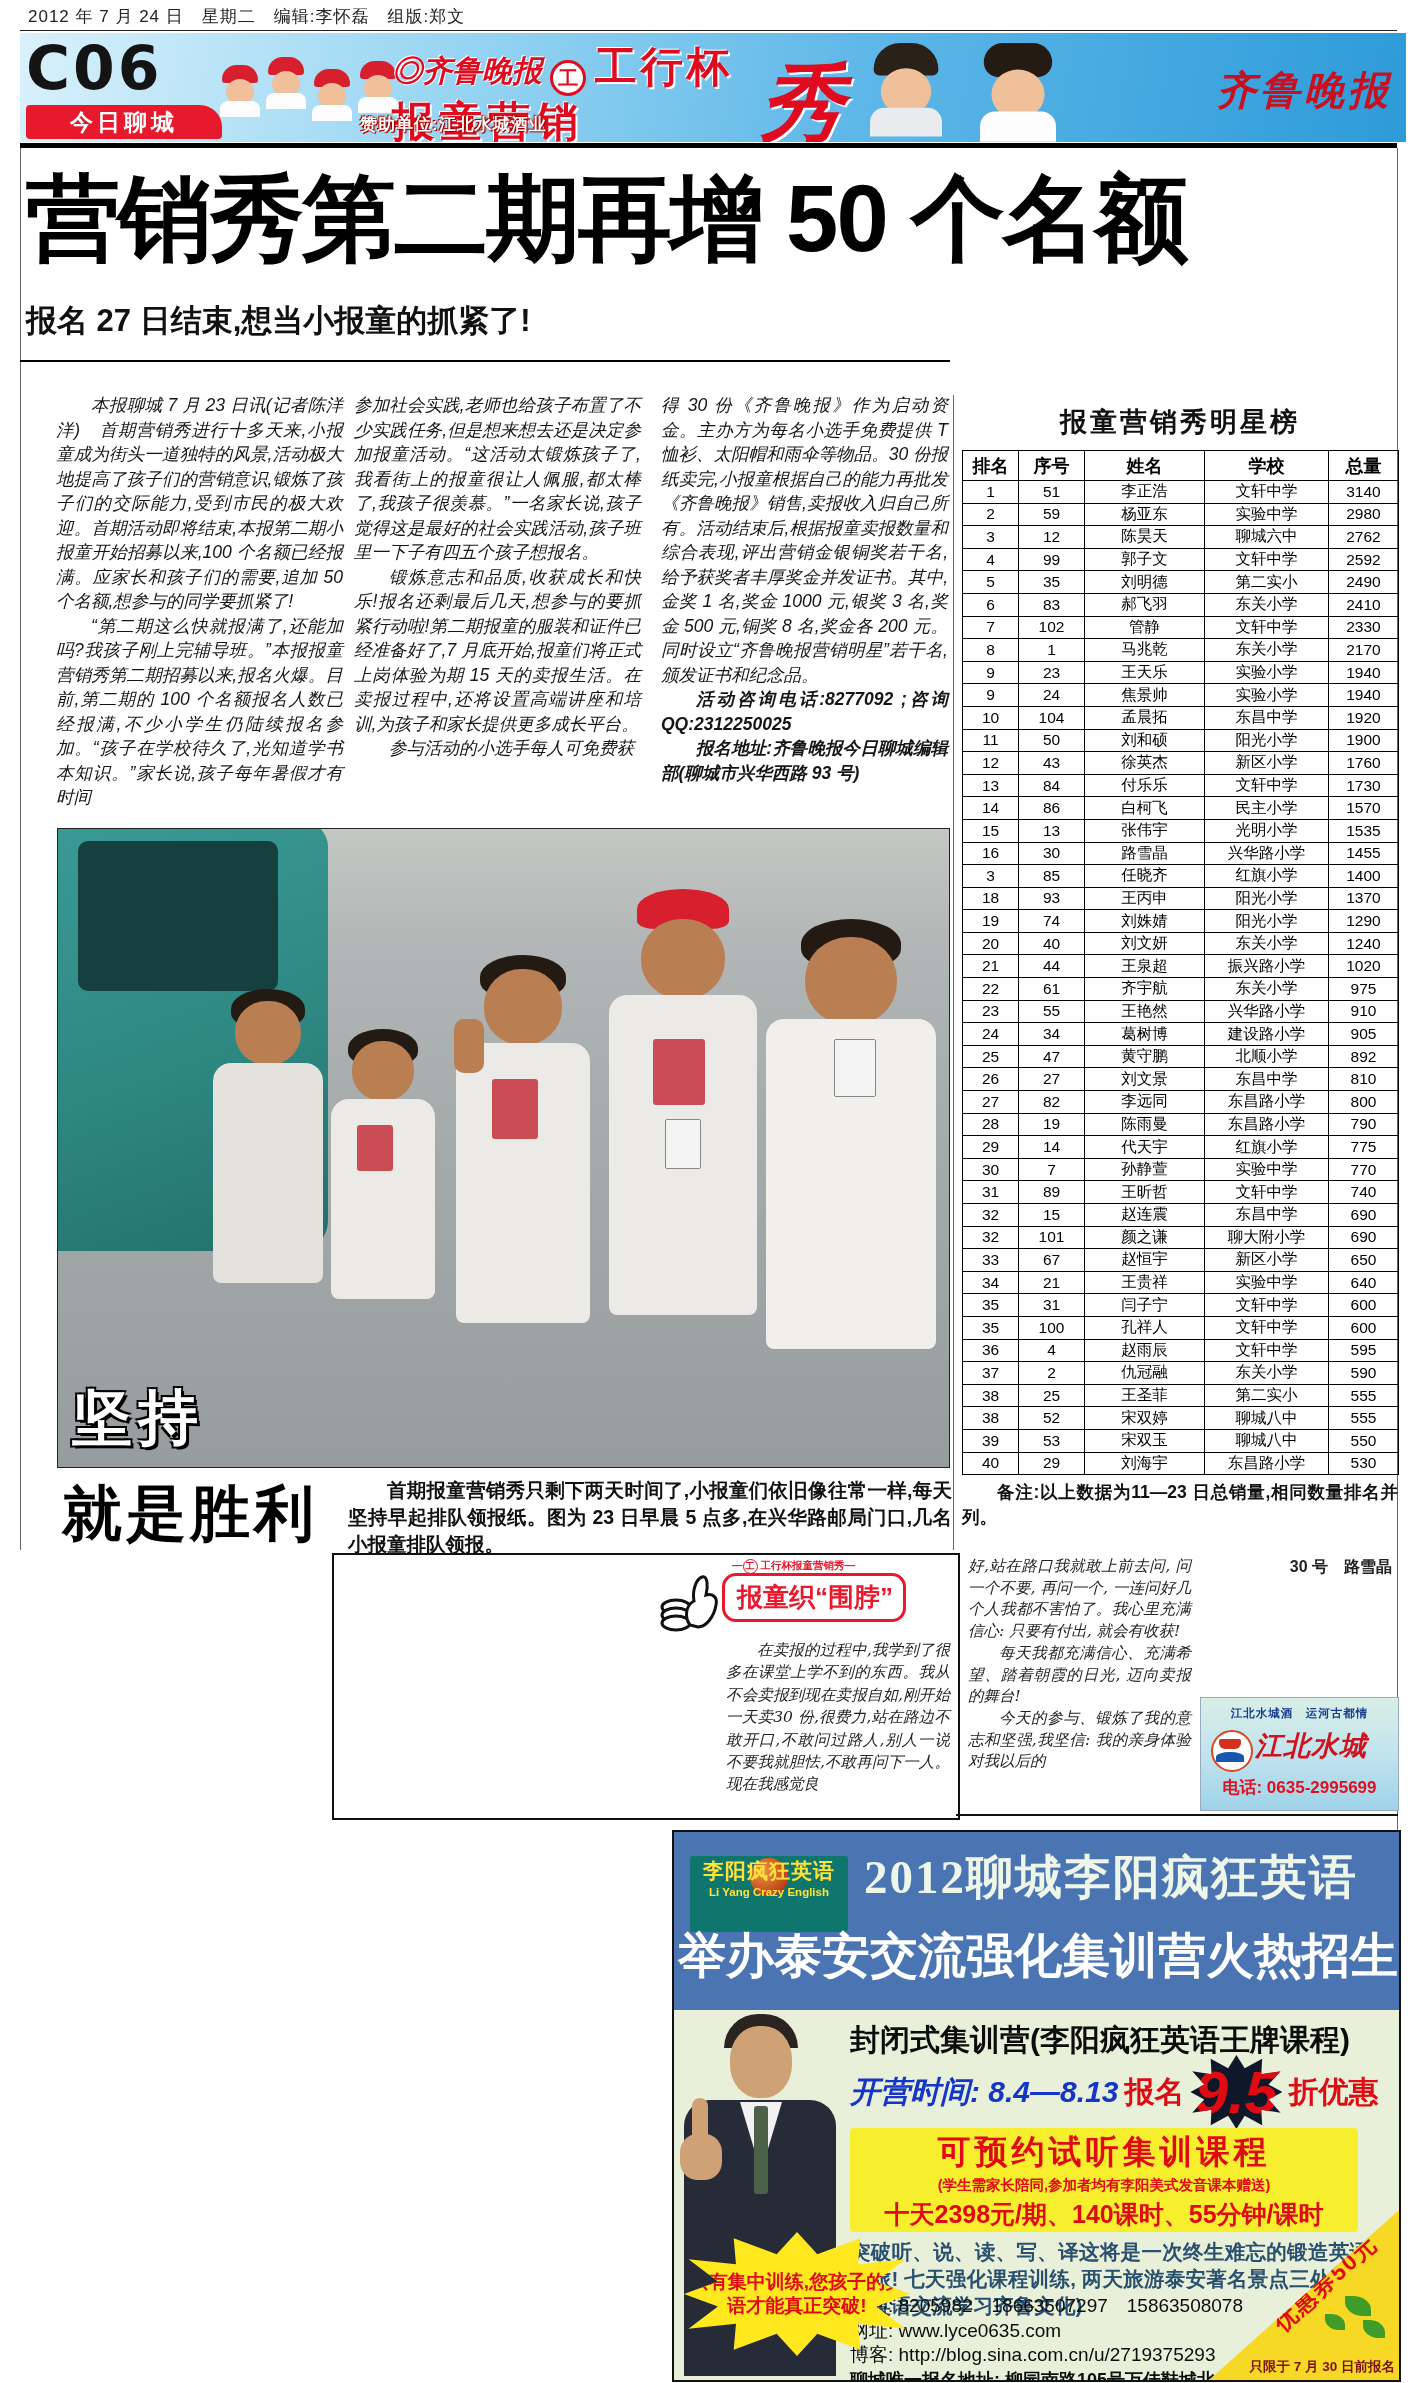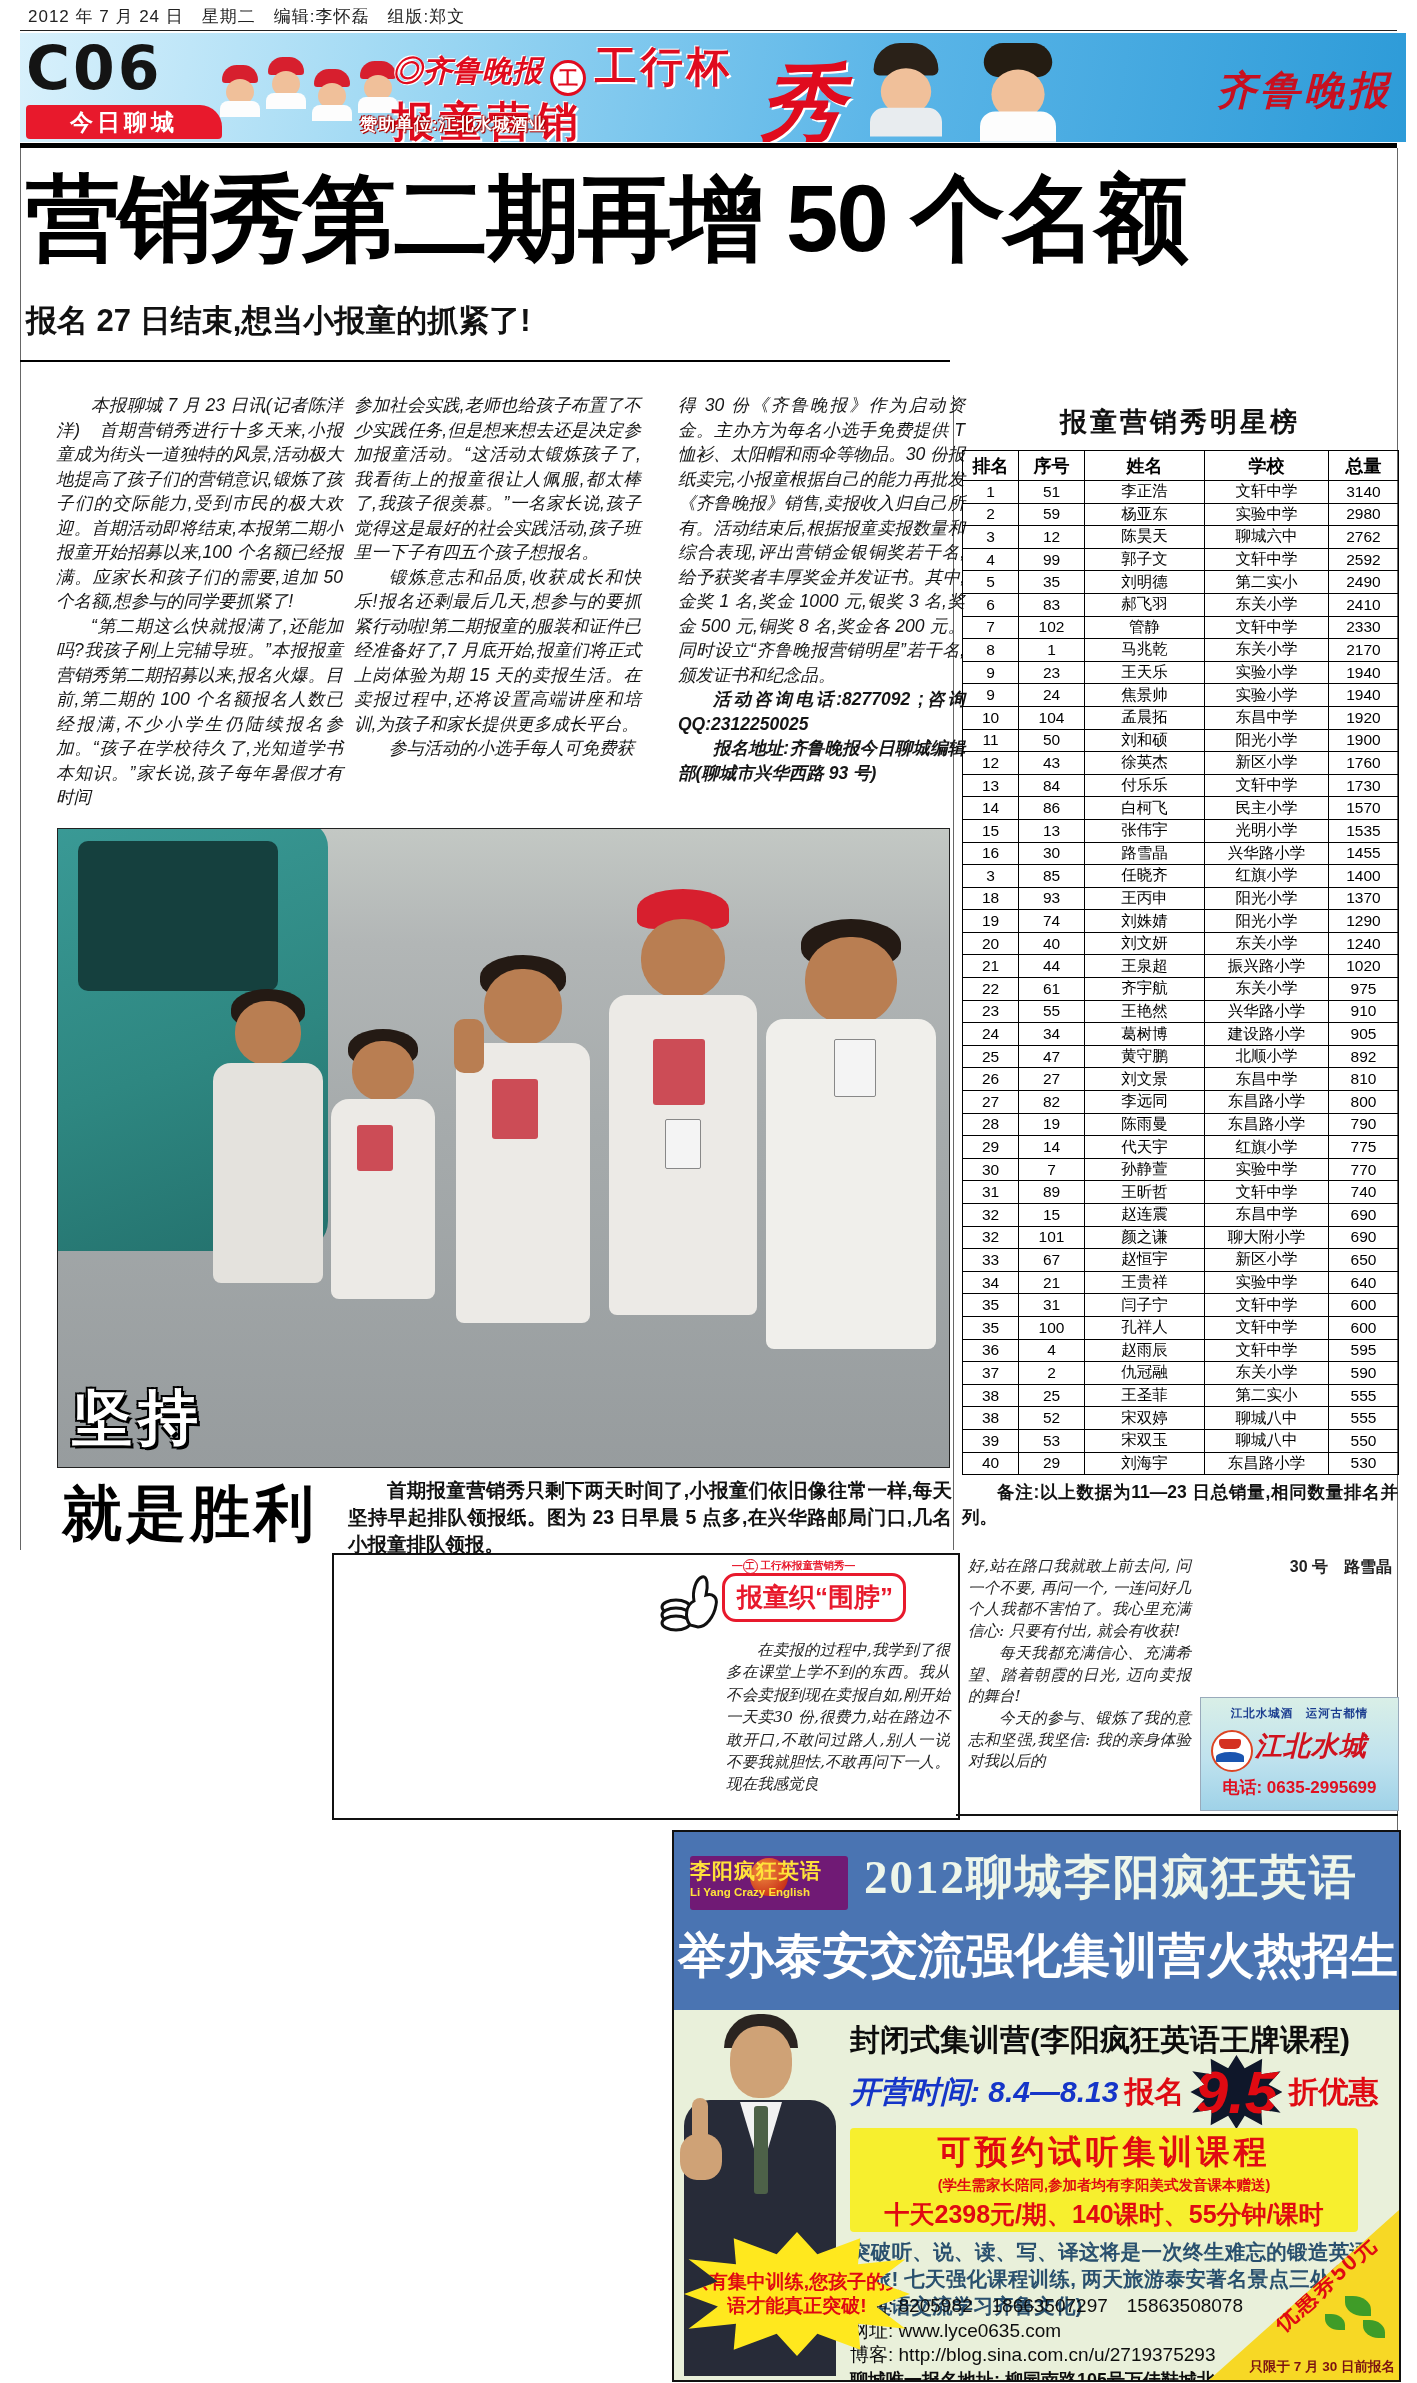--- a/index.html
+++ b/index.html
@@ -87,21 +87,21 @@
   .sc-tag{position:absolute;left:0;top:8px;width:100%;text-align:center;font-size:11.5px;font-weight:700;color:#1a3c8f;letter-spacing:1px;}
   .sc-logo{position:absolute;left:10px;top:32px;width:38px;height:38px;border-radius:50%;background:#fff;border:2px solid #d42;overflow:hidden;}
   .sc-logo .boat{position:absolute;left:6px;top:7px;width:22px;height:10px;background:#d43020;border-radius:2px 2px 6px 6px;}
   .sc-logo .wave{position:absolute;left:3px;top:20px;width:28px;height:10px;background:#1a55b0;border-radius:50% 50% 0 0;}
   .sc-brand{position:absolute;left:54px;top:30px;font-size:27px;font-weight:900;color:#d0121e;
             font-family:"Liberation Serif",serif;font-style:italic;letter-spacing:1px;}
   .sc-phone{position:absolute;left:0;top:78px;width:100%;text-align:center;font-size:17px;font-weight:900;color:#e01020;}
   
   .ly-ad{left:672px;top:1830px;width:725px;height:548px;border:2px solid #111;background:#e9f0da;overflow:hidden;}
   .ly-head{position:absolute;left:0;top:0;width:100%;height:178px;background:#4a74b2;}
-  .ly-logo{position:absolute;left:16px;top:24px;width:158px;height:54px;background:#701a75;border-radius:3px;text-align:left;}
+  .ly-logo{position:absolute;left:16px;top:24px;width:158px;height:76px;background:#0f766e;border-radius:3px;text-align:center;}
   .ly-logo .cn{color:#ffe23a;font-size:21px;font-weight:900;line-height:30px;letter-spacing:1px;}
   .ly-logo .en{color:#ffe23a;font-size:11.5px;font-weight:700;line-height:12px;}
   .ly-sphere{position:absolute;left:60px;top:2px;width:38px;height:38px;border-radius:50%;
              background:radial-gradient(circle at 35% 35%,#ff9a3a,#c41200);opacity:.9;}
   .ly-title1{position:absolute;left:190px;top:14px;width:530px;font-size:47px;font-weight:700;color:#eef6ea;
              font-family:"Liberation Serif",serif;letter-spacing:2px;}
   .ly-title2{position:absolute;left:4px;top:92px;width:720px;font-size:48px;font-weight:700;color:#fff;
              font-family:"Liberation Serif",serif;white-space:nowrap;letter-spacing:0px;}
   .ly-man{position:absolute;left:4px;top:182px;width:162px;height:362px;}
   .ly-man .hair{position:absolute;left:46px;top:0;width:74px;height:34px;background:#2a2420;border-radius:40px 40px 0 0;}
@@ -204,21 +204,21 @@
 
   <div class="abs artcol" style="left:56px;">
       <p class="para ind">本报聊城 7 月 23 日讯(记者陈洋洋)　首期营销秀进行十多天来,小报童成为街头一道独特的风景,活动极大地提高了孩子们的营销意识,锻炼了孩子们的交际能力,受到市民的极大欢迎。首期活动即将结束,本报第二期小报童开始招募以来,100 个名额已经报满。应家长和孩子们的需要,追加 50 个名额,想参与的同学要抓紧了!</p>
       <p class="para ind">“第二期这么快就报满了,还能加吗?我孩子刚上完辅导班。”本报报童营销秀第二期招募以来,报名火爆。目前,第二期的 100 个名额报名人数已经报满,不少小学生仍陆续报名参加。“孩子在学校待久了,光知道学书本知识。”家长说,孩子每年暑假才有时间</p>
     </div>
   <div class="abs artcol" style="left:354px;">
       <p class="para">参加社会实践,老师也给孩子布置了不少实践任务,但是想来想去还是决定参加报童活动。“这活动太锻炼孩子了,我看街上的报童很让人佩服,都太棒了,我孩子很羡慕。”一名家长说,孩子觉得这是最好的社会实践活动,孩子班里一下子有四五个孩子想报名。</p>
       <p class="para ind">锻炼意志和品质,收获成长和快乐!报名还剩最后几天,想参与的要抓紧行动啦!第二期报童的服装和证件已经准备好了,7 月底开始,报童们将正式上岗体验为期 15 天的卖报生活。在卖报过程中,还将设置高端讲座和培训,为孩子和家长提供更多成长平台。</p>
       <p class="para ind">参与活动的小选手每人可免费获</p>
     </div>
-  <div class="abs artcol" style="left:678px;">
+  <div class="abs artcol" style="left:661px;">
       <p class="para">得 30 份《齐鲁晚报》作为启动资金。主办方为每名小选手免费提供 T 恤衫、太阳帽和雨伞等物品。30 份报纸卖完,小报童根据自己的能力再批发《齐鲁晚报》销售,卖报收入归自己所有。活动结束后,根据报童卖报数量和综合表现,评出营销金银铜奖若干名,给予获奖者丰厚奖金并发证书。其中,金奖 1 名,奖金 1000 元,银奖 3 名,奖金 500 元,铜奖 8 名,奖金各 200 元。同时设立“齐鲁晚报营销明星”若干名,颁发证书和纪念品。</p>
       <p class="para ind bd">活动咨询电话:8277092 ;咨询 QQ:2312250025</p>
       <p class="para ind bd">报名地址:齐鲁晚报今日聊城编辑部(聊城市兴华西路 93 号)</p>
     </div>
 
   <div class="abs photo">
     <div class="van">
         <div class="van-window"></div>
       </div>
 

